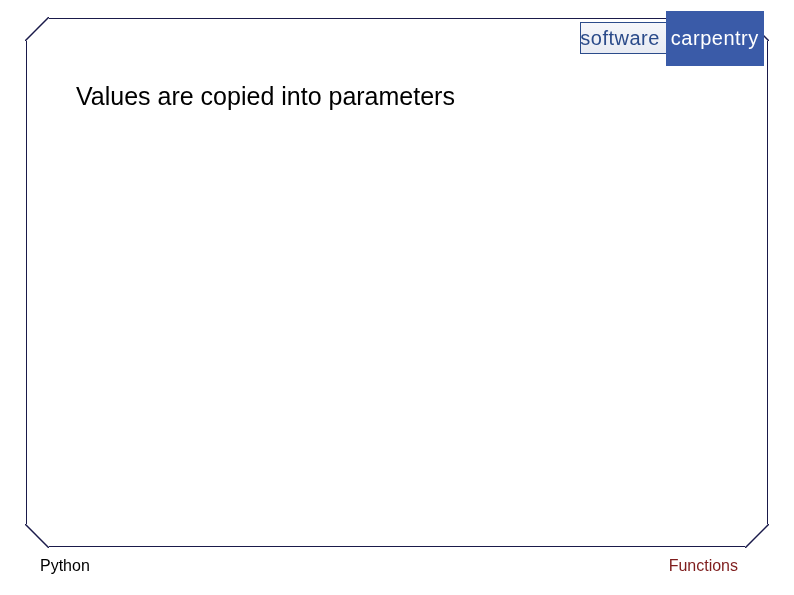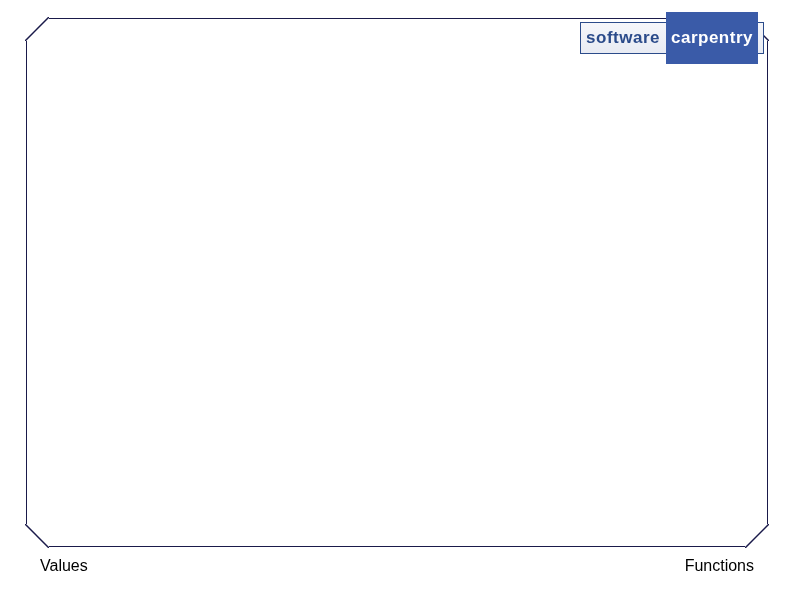--- a/index.html
+++ b/index.html
@@ -44,22 +44,22 @@
     right: 30px;
     width: 184px;
     height: 32px;
     border: 1px solid #2b4b8a;
     background: linear-gradient(#f5f6fa, #e8ebf3);
     display: flex;
     align-items: center;
     justify-content: center;
     gap: 6px;
     font-family: Arial, sans-serif;
-    font-weight: bold;
-    font-size: 17px;
+    font-weight: normal;
+    font-size: 20px;
     letter-spacing: 0.5px;
   }
   .logo .w1 {
     color: #2b4b8a;
   }
   .logo .w2 {
     color: #ffffff;
     background: #3a5ba8;
     padding: 16px 5px;
   }
@@ -81,23 +81,23 @@
     position: absolute;
     bottom: 20px;
     left: 40px;
     font-size: 16px;
     color: #000;
     font-family: Arial, sans-serif;
   }
   .footer-right {
     position: absolute;
     bottom: 20px;
-    right: 40px;
+    right: 56px;
     font-size: 16px;
-    color: #000000;
+    color: #7f1d1d;
     font-family: Arial, sans-serif;
   }
 </style>
 </head>
 <body>
 
 <div class="slide-frame">
   <div class="corner tl">
     <svg width="24" height="24">
         <polygon points="0,0 24,0 0,24" fill="#ffffff"></polygon>
@@ -123,16 +123,17 @@
       </svg>
   </div>
 </div>
 
 <div class="logo">
   <span class="w1">software</span>
   <span class="w2">carpentry</span>
 </div>
 
 <div class="content">
+  <div class="line">Values are copied into parameters</div>
 </div>
 
-<div class="footer-left">Values</div>
+<div class="footer-left">Python</div>
 <div class="footer-right">Functions</div>
 
 </body></html>

